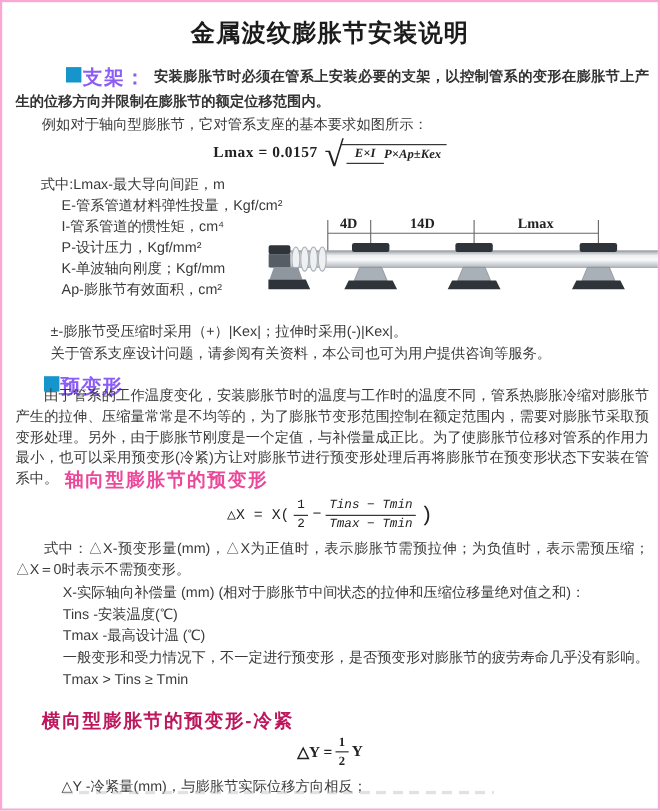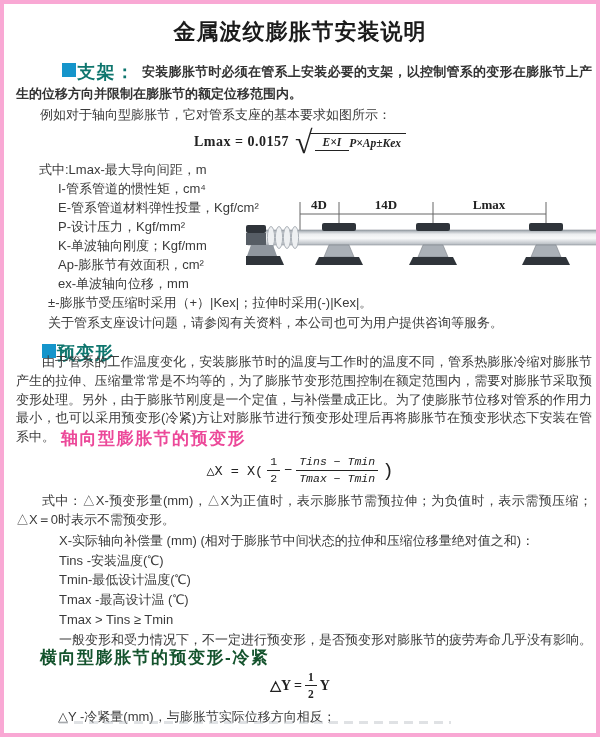--- a/index.html
+++ b/index.html
@@ -1,28 +1,28 @@
 <!DOCTYPE html>
 <html><head>
 <meta charset="utf-8">
 <style>
   html,body{margin:0;padding:0;background:#fff;}
   .page{
     position:relative;width:600px;height:737px;background:#ffffff;
-    border:4px solid #f9a8d4;box-sizing:border-box;overflow:hidden;
+    border:2px solid #f9a8d4;box-sizing:border-box;overflow:hidden;
     font-family:"Liberation Sans",sans-serif;color:#3a3a3a;
   }
   .title{
     position:absolute;top:13px;left:0;width:100%;text-align:center;
     font-size:22px;font-weight:bold;color:#1b1b1b;letter-spacing:1px;
   }
   .body-text{font-size:13px;line-height:19px;color:#3a3a3a;}
   .justify{text-align:justify;}
   .marker{display:inline-block;width:14px;height:14px;background:#1595cb;vertical-align:-1px;margin-right:1px;}
-  .sec-head{font-size:18px;font-weight:bold;color:#0f766e;margin-right:7px;vertical-align:-2px;letter-spacing:1px;}
+  .sec-head{font-size:18px;font-weight:bold;color:#8b5cf6;margin-right:7px;vertical-align:-2px;letter-spacing:1px;}
   #support-para{position:absolute;top:57px;left:12px;width:576px;text-indent:46px;line-height:21px;}
   #support-para .intro{font-weight:bold;color:#333;}
   #example-line{position:absolute;top:101px;left:36px;}
   
   .formula{position:absolute;left:0;width:100%;display:flex;justify-content:center;align-items:center;
            font-family:"Liberation Serif",serif;color:#222;}
   #formula1{top:124px;font-weight:bold;justify-content:center;}
   .f1-lhs{font-size:14px;margin-right:6px;letter-spacing:0.5px;}
   .sqrt{font-size:32px;font-weight:normal;line-height:28px;margin-right:-3px;}
   .sqrt-box{display:inline-flex;align-items:center;border-top:1.5px solid #222;
@@ -46,21 +46,21 @@
   #service-note{position:absolute;top:309px;left:44px;white-space:nowrap;}
   
   #diagram{position:absolute;top:190px;left:242px;width:356px;height:102px;}
   
   #predeform-heading{position:absolute;top:337px;left:38px;}
   #predeform-para{position:absolute;top:349px;left:12px;width:576px;text-indent:26px;line-height:18.8px;}
   #axial-heading{position:absolute;top:423px;left:57px;font-size:17px;font-weight:bold;color:#ec4899;letter-spacing:1.5px;}
   #axial-explain{position:absolute;top:487px;left:12px;width:576px;text-indent:26px;line-height:19px;}
   #axial-lines{position:absolute;top:527px;left:55px;line-height:19.7px;}
   #axial-lines div{white-space:nowrap;}
-  #lateral-heading{position:absolute;top:642px;left:36px;font-size:17px;font-weight:bold;color:#14532d;letter-spacing:1.5px;}
+  #lateral-heading{position:absolute;top:642px;left:36px;font-size:17px;font-weight:bold;color:#be185d;letter-spacing:1.5px;}
   #lateral-line{position:absolute;top:703px;left:54px;}
   #crop-line{position:absolute;top:717px;left:55px;width:392px;height:3px;opacity:.45;
     background:repeating-linear-gradient(90deg,#b9bec4 0 9px,transparent 9px 15px);}
 </style>
 </head>
 <body>
 
 <div class="page">
 
   <div class="title">金属波纹膨胀节安装说明</div>
@@ -75,26 +75,25 @@
     <span class="f1-lhs">Lmax = 0.0157</span>
     <span class="sqrt">√</span>
     <span class="sqrt-box">
       <span class="num">E×I</span>
       <span class="den">P×Ap±Kex</span>
     </span>
   </div>
 
   <div id="defs">
     <div class="def-line">式中:Lmax-最大导向间距，m</div>
+    <div class="def-line">E-管系管道材料弹性投量，Kgf/cm²</div>
     <div class="def-line">I-管系管道的惯性矩，cm⁴</div>
-    <div class="def-line">E-管系管道材料弹性投量，Kgf/cm²</div>
     <div class="def-line">P-设计压力，Kgf/mm²</div>
     <div class="def-line">K-单波轴向刚度；Kgf/mm</div>
     <div class="def-line">Ap-膨胀节有效面积，cm²</div>
-    <div class="def-line">ex-单波轴向位移，mm</div>
   </div>
 
   <div id="pm-note" class="body-text">±-膨胀节受压缩时采用（+）|Kex|；拉伸时采用(-)|Kex|。</div>
   <div id="service-note" class="body-text">关于管系支座设计问题，请参阅有关资料，本公司也可为用户提供咨询等服务。</div>
 
   <svg id="diagram" viewBox="0 0 356 102">
     <defs>
       <linearGradient id="pipeGrad" x1="0" y1="0" x2="0" y2="1">
         <stop offset="0" stop-color="#9aa1a8"></stop>
         <stop offset="0.28" stop-color="#eceef0"></stop>
@@ -169,24 +168,23 @@
       <span class="den">Tmax − Tmin</span>
     </span>
     <span class="paren">)</span>
   </div>
 
   <div id="axial-explain" class="body-text justify">式中：△X-预变形量(mm)，△X为正值时，表示膨胀节需预拉伸；为负值时，表示需预压缩；△X＝0时表示不需预变形。</div>
 
   <div id="axial-lines" class="body-text">
     <div>X-实际轴向补偿量 (mm) (相对于膨胀节中间状态的拉伸和压缩位移量绝对值之和)：</div>
     <div>Tins -安装温度(℃)</div>
-    <div>Tmin-最低设计温度(℃)</div>
     <div>Tmax -最高设计温 (℃)</div>
+    <div>一般变形和受力情况下，不一定进行预变形，是否预变形对膨胀节的疲劳寿命几乎没有影响。</div>
     <div>Tmax &gt; Tins ≥ Tmin</div>
-    <div>一般变形和受力情况下，不一定进行预变形，是否预变形对膨胀节的疲劳寿命几乎没有影响。</div>
   </div>
 
   <div id="lateral-heading">横向型膨胀节的预变形-冷紧</div>
 
   <div id="formula3" class="formula">
     <span>△Y =</span>
     <span class="frac">
       <span class="num">1</span>
       <span class="den">2</span>
     </span>

